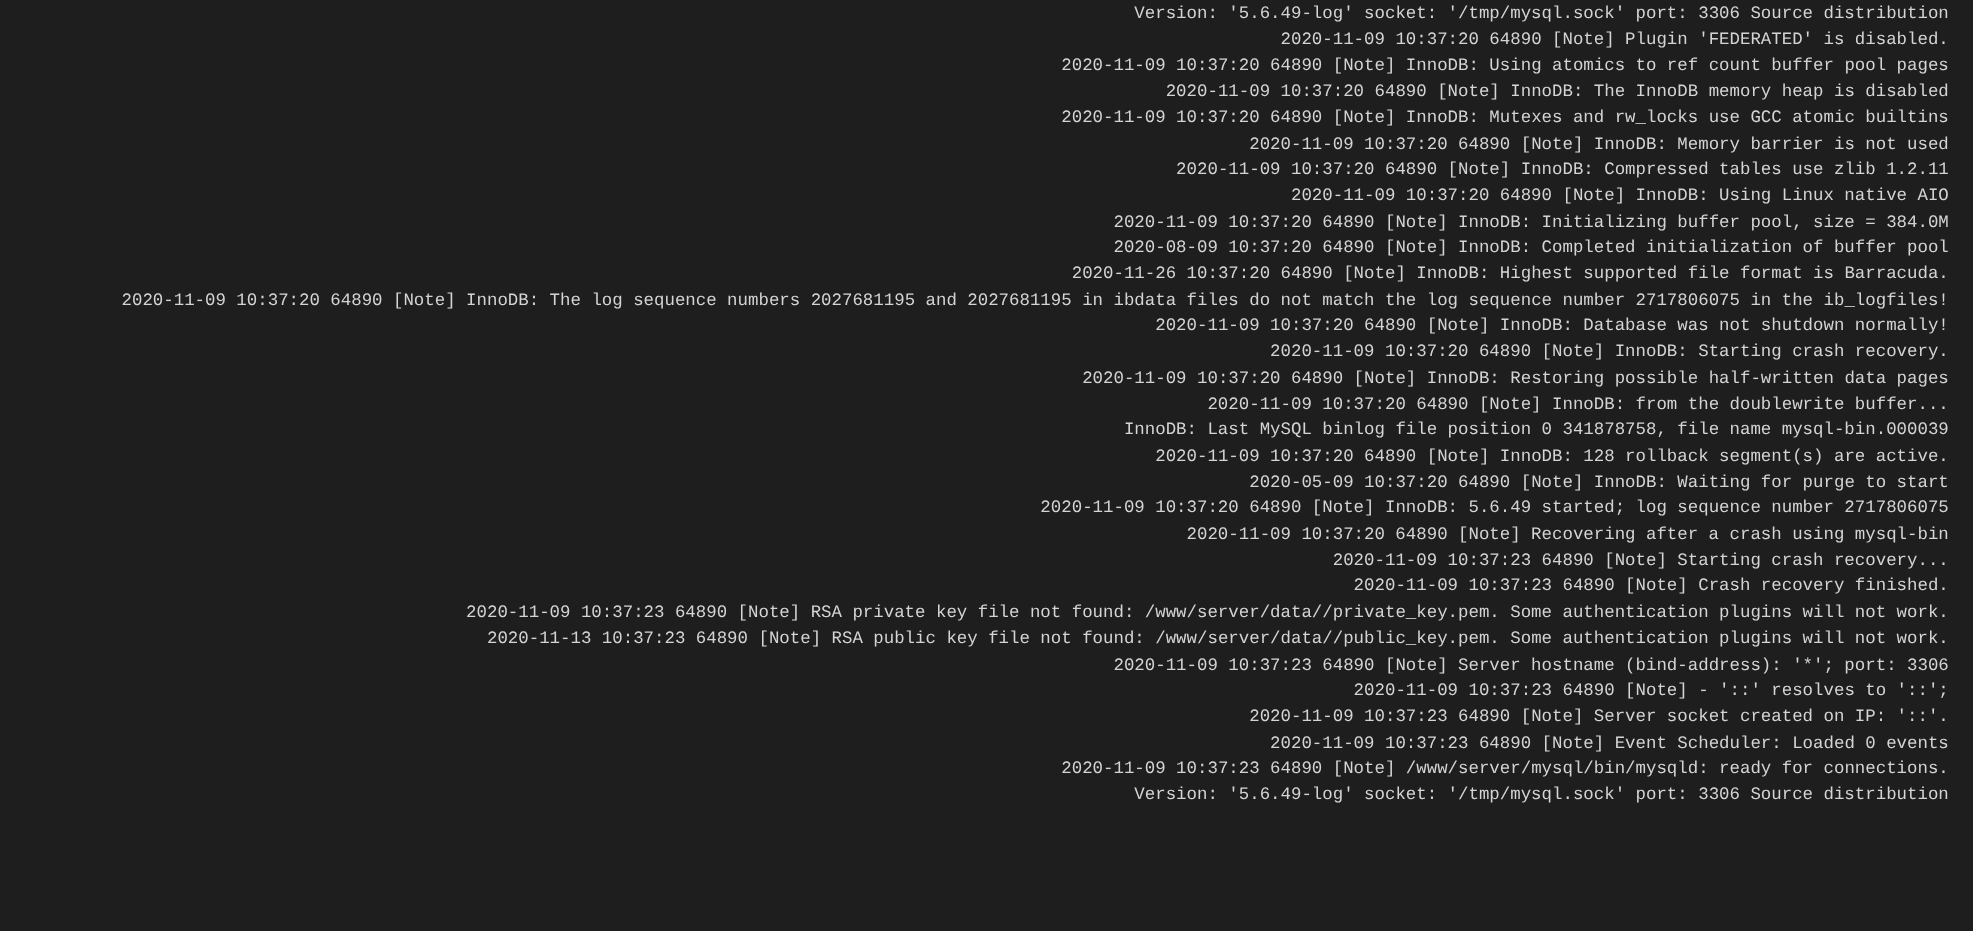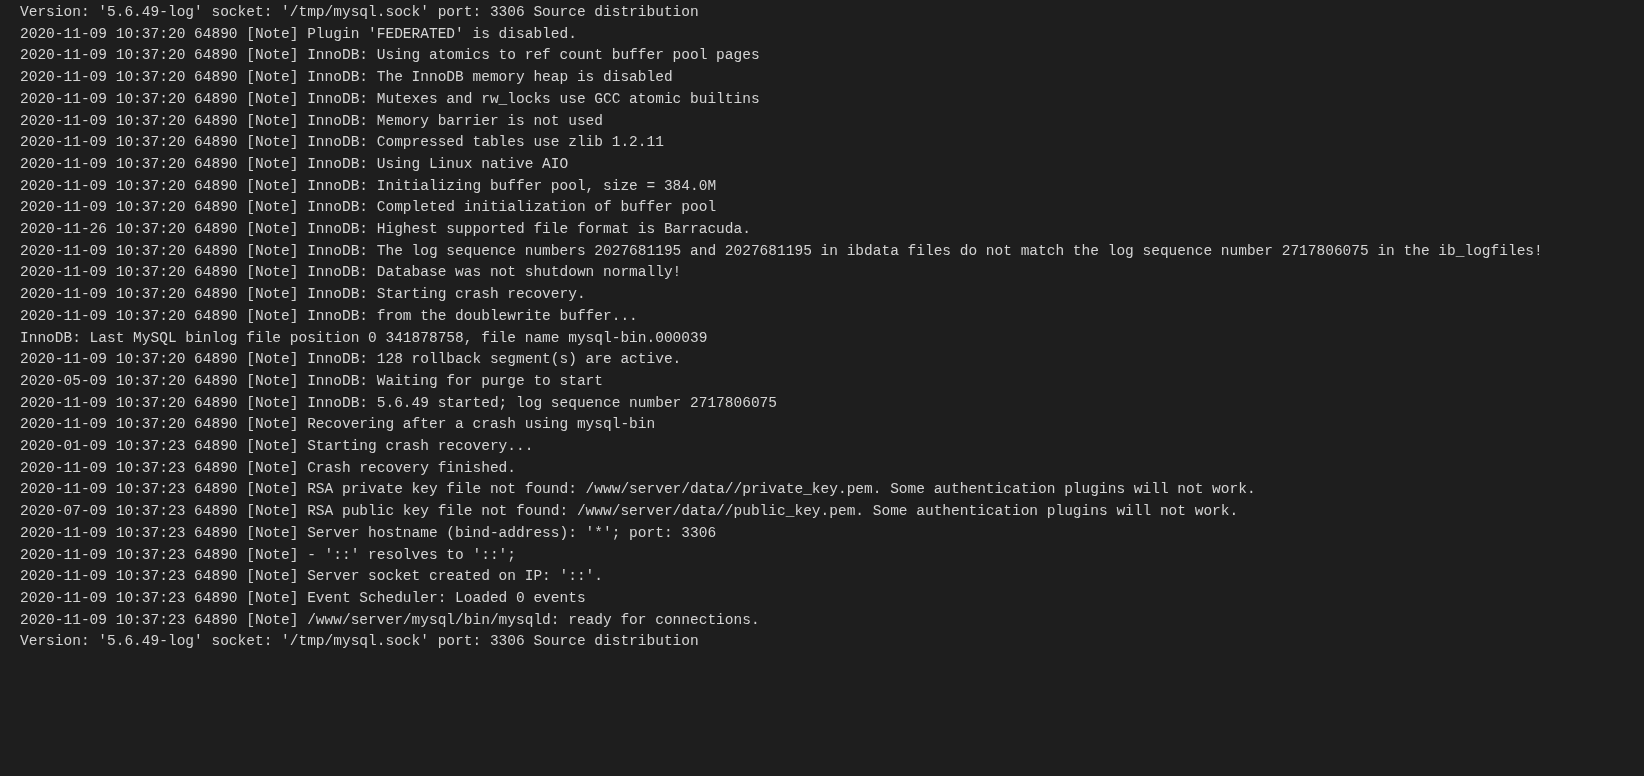--- a/index.html
+++ b/index.html
@@ -1,18 +1,19 @@
 <!DOCTYPE html>
 <html><head>
   <meta charset="utf-8">
   <style>
     * {
       margin: 0;
       padding: 0;
       box-sizing: border-box;
+      text-align: right;
     }
     body {
       background-color: #1e1e1e;
       color: #d4d4d4;
       font-family: 'Consolas', 'Courier New', monospace;
       font-size: 14.5px;
       line-height: 21.7px;
       padding: 2px 20px;
       white-space: nowrap;
       overflow-x: auto;
@@ -27,34 +28,35 @@
 <div id="log-container">
     <span class="log-line">Version: '5.6.49-log'  socket: '/tmp/mysql.sock'  port: 3306  Source distribution</span>
     <span class="log-line">2020-11-09 10:37:20 64890 [Note] Plugin 'FEDERATED' is disabled.</span>
     <span class="log-line">2020-11-09 10:37:20 64890 [Note] InnoDB: Using atomics to ref count buffer pool pages</span>
     <span class="log-line">2020-11-09 10:37:20 64890 [Note] InnoDB: The InnoDB memory heap is disabled</span>
     <span class="log-line">2020-11-09 10:37:20 64890 [Note] InnoDB: Mutexes and rw_locks use GCC atomic builtins</span>
     <span class="log-line">2020-11-09 10:37:20 64890 [Note] InnoDB: Memory barrier is not used</span>
     <span class="log-line">2020-11-09 10:37:20 64890 [Note] InnoDB: Compressed tables use zlib 1.2.11</span>
     <span class="log-line">2020-11-09 10:37:20 64890 [Note] InnoDB: Using Linux native AIO</span>
     <span class="log-line">2020-11-09 10:37:20 64890 [Note] InnoDB: Initializing buffer pool, size = 384.0M</span>
-    <span class="log-line">2020-11-09 10:37:20 64890 [Note] InnoDB: Completed initialization of buffer pool</span>
+    <span class="log-line">2020-08-09 10:37:20 64890 [Note] InnoDB: Completed initialization of buffer pool</span>
     <span class="log-line">2020-11-26 10:37:20 64890 [Note] InnoDB: Highest supported file format is Barracuda.</span>
     <span class="log-line">2020-11-09 10:37:20 64890 [Note] InnoDB: The log sequence numbers 2027681195 and 2027681195 in ibdata files do not match the log sequence number 2717806075 in the ib_logfiles!</span>
     <span class="log-line">2020-11-09 10:37:20 64890 [Note] InnoDB: Database was not shutdown normally!</span>
     <span class="log-line">2020-11-09 10:37:20 64890 [Note] InnoDB: Starting crash recovery.</span>
+    <span class="log-line">2020-11-09 10:37:20 64890 [Note] InnoDB: Restoring possible half-written data pages </span>
     <span class="log-line">2020-11-09 10:37:20 64890 [Note] InnoDB: from the doublewrite buffer...</span>
     <span class="log-line">InnoDB: Last MySQL binlog file position 0 341878758, file name mysql-bin.000039</span>
     <span class="log-line">2020-11-09 10:37:20 64890 [Note] InnoDB: 128 rollback segment(s) are active.</span>
     <span class="log-line">2020-05-09 10:37:20 64890 [Note] InnoDB: Waiting for purge to start</span>
     <span class="log-line">2020-11-09 10:37:20 64890 [Note] InnoDB: 5.6.49 started; log sequence number 2717806075</span>
     <span class="log-line">2020-11-09 10:37:20 64890 [Note] Recovering after a crash using mysql-bin</span>
-    <span class="log-line">2020-01-09 10:37:23 64890 [Note] Starting crash recovery...</span>
+    <span class="log-line">2020-11-09 10:37:23 64890 [Note] Starting crash recovery...</span>
     <span class="log-line">2020-11-09 10:37:23 64890 [Note] Crash recovery finished.</span>
     <span class="log-line">2020-11-09 10:37:23 64890 [Note] RSA private key file not found: /www/server/data//private_key.pem. Some authentication plugins will not work.</span>
-    <span class="log-line">2020-07-09 10:37:23 64890 [Note] RSA public key file not found: /www/server/data//public_key.pem. Some authentication plugins will not work.</span>
+    <span class="log-line">2020-11-13 10:37:23 64890 [Note] RSA public key file not found: /www/server/data//public_key.pem. Some authentication plugins will not work.</span>
     <span class="log-line">2020-11-09 10:37:23 64890 [Note] Server hostname (bind-address): '*'; port: 3306</span>
     <span class="log-line">2020-11-09 10:37:23 64890 [Note]   - '::' resolves to '::';</span>
     <span class="log-line">2020-11-09 10:37:23 64890 [Note] Server socket created on IP: '::'.</span>
     <span class="log-line">2020-11-09 10:37:23 64890 [Note] Event Scheduler: Loaded 0 events</span>
     <span class="log-line">2020-11-09 10:37:23 64890 [Note] /www/server/mysql/bin/mysqld: ready for connections.</span>
     <span class="log-line">Version: '5.6.49-log'  socket: '/tmp/mysql.sock'  port: 3306  Source distribution</span>
   </div>
 
 </body></html>

